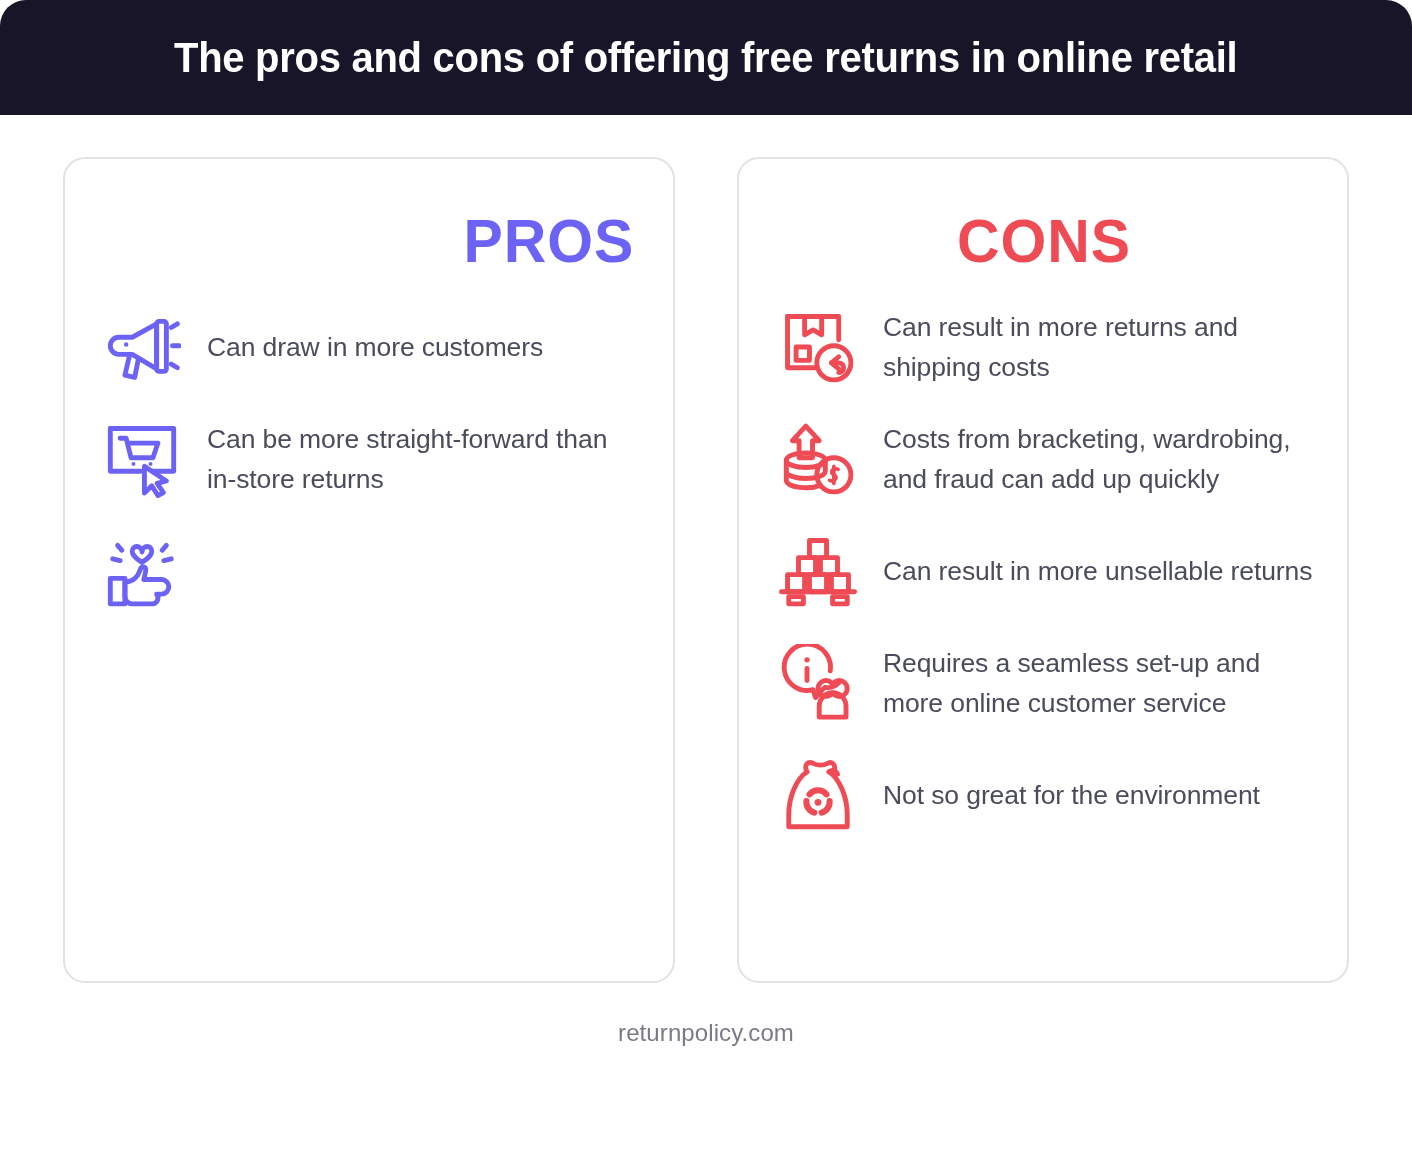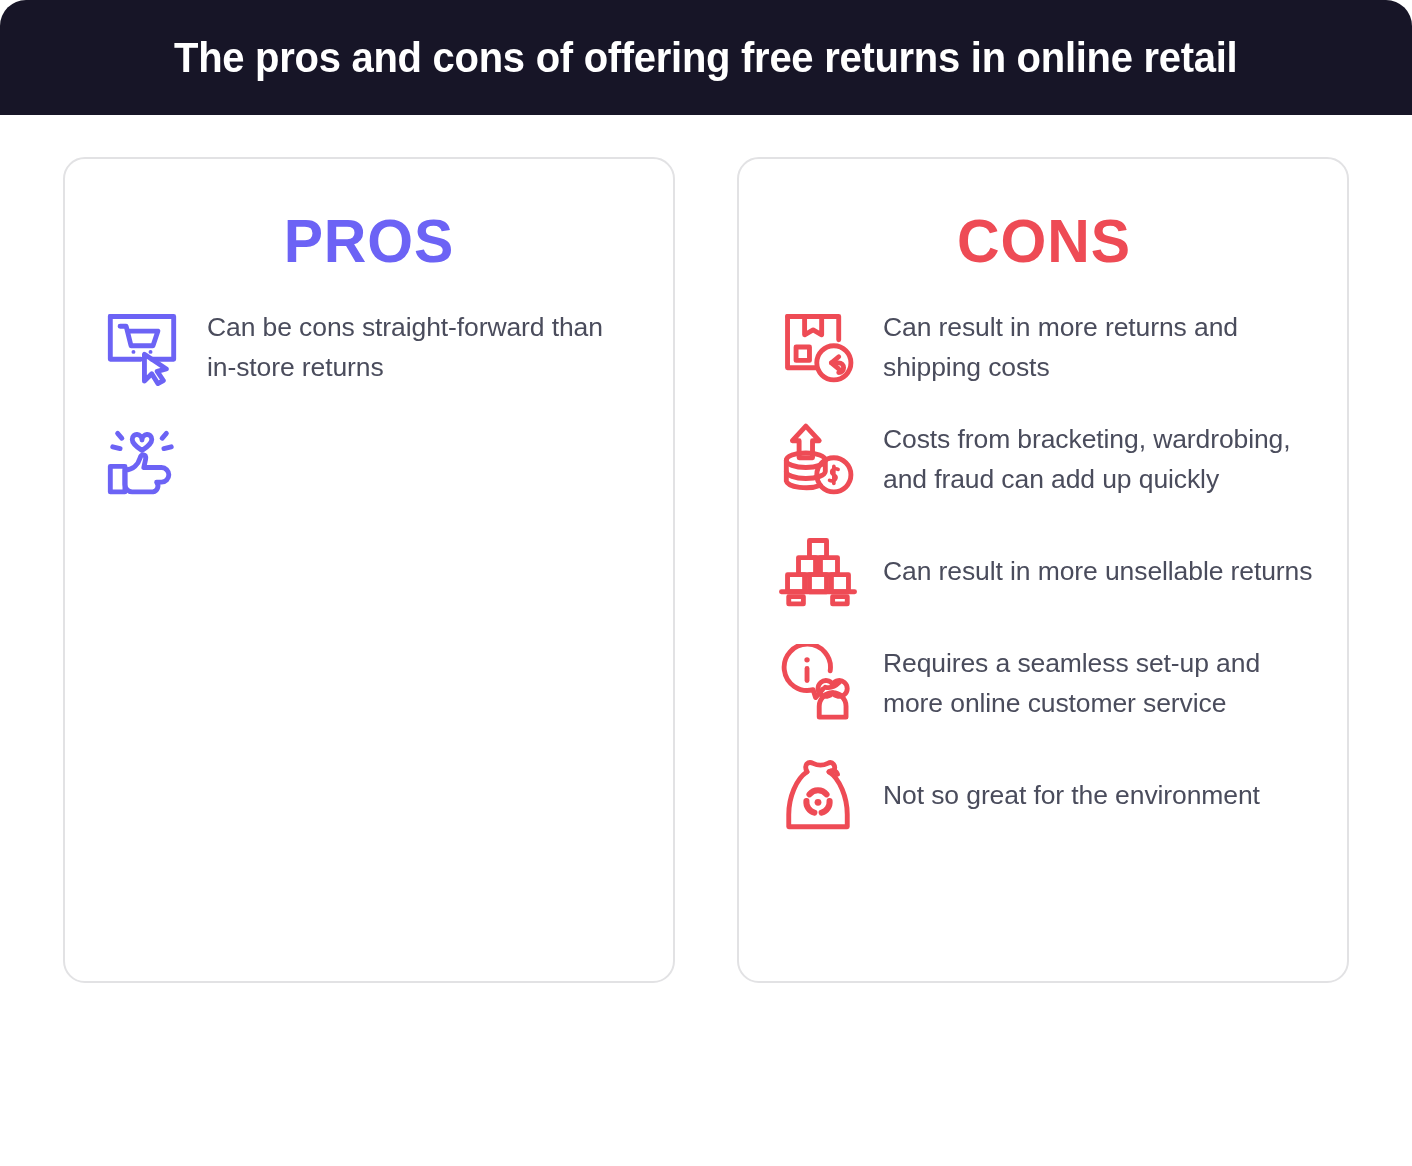--- a/index.html
+++ b/index.html
@@ -59,21 +59,21 @@
   .card {
     width: 612px;
     background: #ffffff;
     border: 2px solid #e2e2e4;
     border-radius: 22px;
     box-sizing: border-box;
     padding: 34px 34px 30px 34px;
     display: flex;
     flex-direction: column;
   }
-  .card.pros { min-height: 790px; }
+  .card.pros { min-height: 790px; align-items: flex-end; }
   .card.cons { min-height: 826px; padding-left: 36px; }
 
   .card-title {
     text-align: center;
     font-size: 62px;
     font-weight: bold;
     letter-spacing: 1px;
     margin: 12px 0 28px 0;
     font-family: "Liberation Sans Narrow", "Liberation Sans", sans-serif;
     transform: scaleX(0.95);
@@ -128,35 +128,49 @@
   <div class="header">
     <div class="header-title">The pros and cons of offering free returns in online retail</div>
   </div>
 
   <div class="columns">
 
     <div class="card pros">
       <div class="card-title pros-title">PROS</div>
       <div class="item-list">
 
+        <div class="item">
+          <span class="item-icon">
+            <svg width="78" height="78" viewBox="0 0 64 64" fill="none" stroke="#6c63f5" stroke-width="4" stroke-linecap="round" stroke-linejoin="round">
+              <path d="M44 13 L24 24 L13 24 A7 7 0 0 0 13 38 L24 38 L44 50 Z"></path>
+              <rect x="44" y="11" width="8" height="41" rx="2"></rect>
+              <circle cx="19" cy="30" r="1.8" fill="#6c63f5" stroke="none"></circle>
+              <path d="M22 38 L18 55 L26 57 L29 42"></path>
+              <path d="M56 16 L61 13"></path>
+              <path d="M57 31 L62.5 31"></path>
+              <path d="M56 46 L61 49"></path>
+            </svg>
+          </span>
+          <span class="item-text">Can draw in more customers</span>
+        </div>
 
 
 
         <div class="item">
           <span class="item-icon">
             <svg width="78" height="78" viewBox="0 0 64 64" fill="none" stroke="#6c63f5" stroke-width="4" stroke-linecap="round" stroke-linejoin="round">
               <path d="M6 7 L58 7 L58 42 L40 42"></path>
               <path d="M31 42 L6 42 L6 7"></path>
               <path d="M14 15 L19 15 L23 31 L41 31 L45 19 L21 19"></path>
               <circle cx="25" cy="36" r="1.6" fill="#6c63f5" stroke="none"></circle>
               <circle cx="39" cy="36" r="1.6" fill="#6c63f5" stroke="none"></circle>
               <path d="M34 38 L34 60 L40 54 L45 62 L49.5 59.5 L44.5 52 L52 50 Z"></path>
             </svg>
           </span>
-          <span class="item-text">Can be cons straight-forward than in-store returns</span>
+          <span class="item-text">Can be more straight-forward than in-store returns</span>
         </div>
 
         <div class="item">
           <span class="item-icon">
             <svg width="78" height="78" viewBox="0 0 64 64" fill="none" stroke="#6c63f5" stroke-width="4" stroke-linecap="round" stroke-linejoin="round">
               <path d="M32 16.5 C32 11 40 10 40 16 C40 20 32 25 32 25 C32 25 24 20 24 16 C24 10 32 11 32 16.5 Z"></path>
               <path d="M12 11 L15.5 15"></path>
               <path d="M52 11 L48.5 15"></path>
               <path d="M8 22 L14 23.5"></path>
               <path d="M56 22 L50 23.5"></path>
@@ -247,14 +261,17 @@
             </svg>
           </span>
           <span class="item-text">Not so great for the environment</span>
         </div>
 
       </div>
     </div>
 
   </div>
 
+  <div class="footer">
+    <span class="footer-text">returnpolicy.com</span>
+  </div>
 
 </div>
 
 </body></html>

